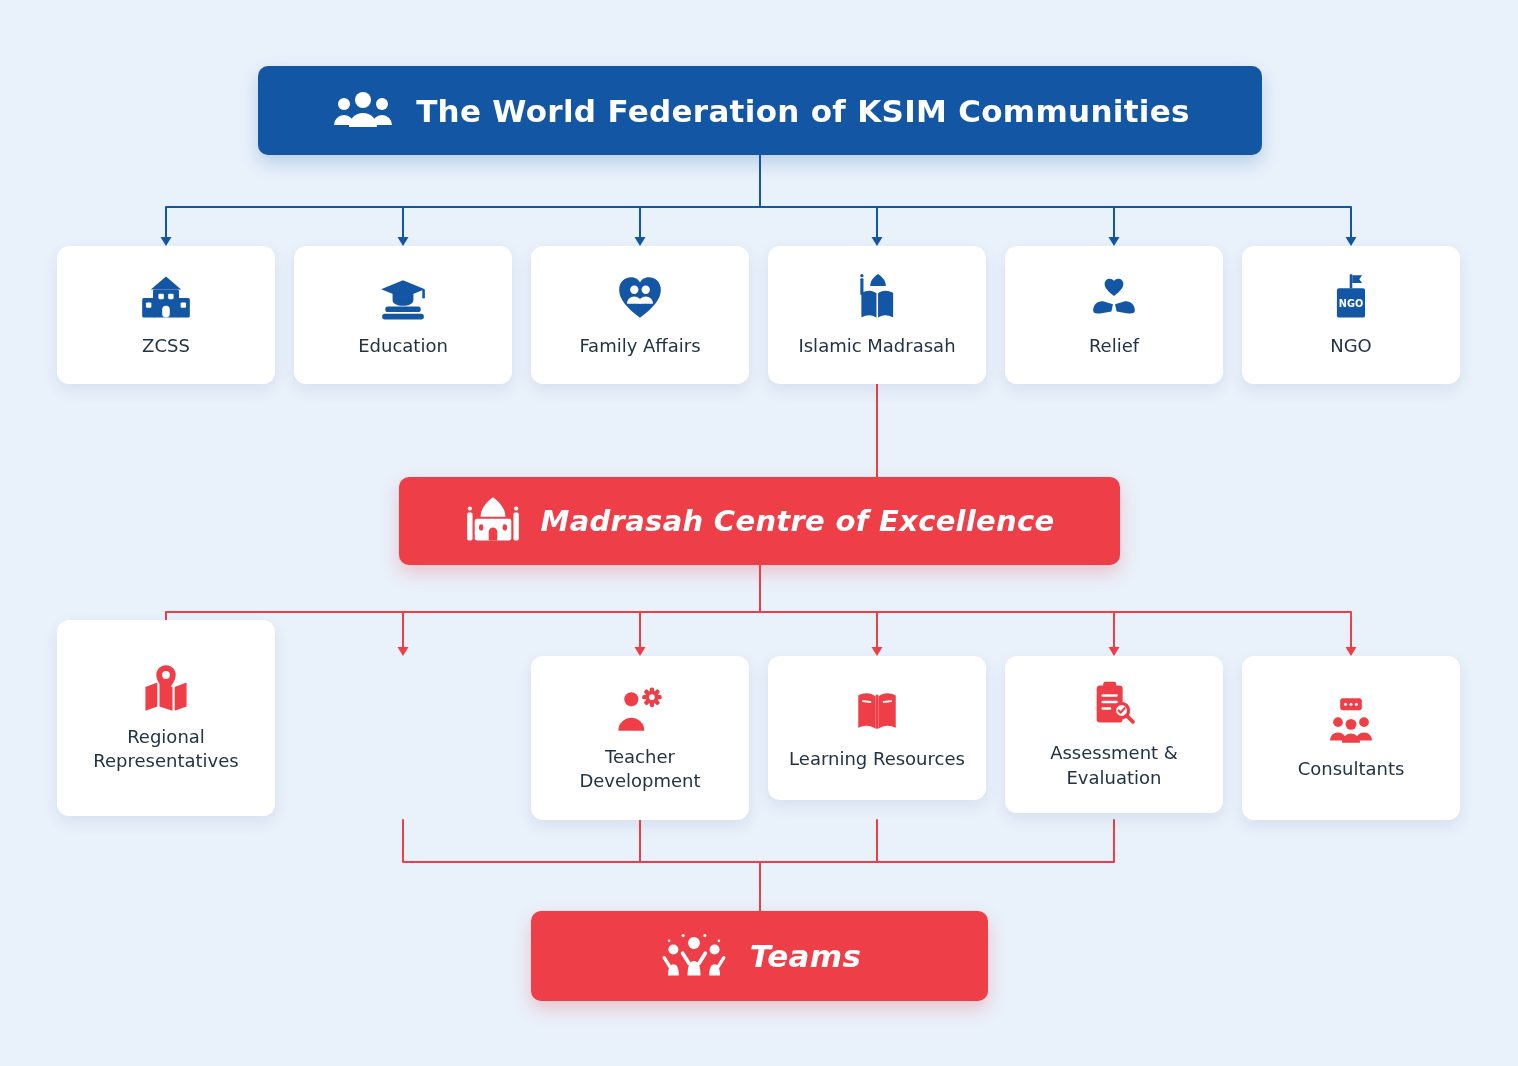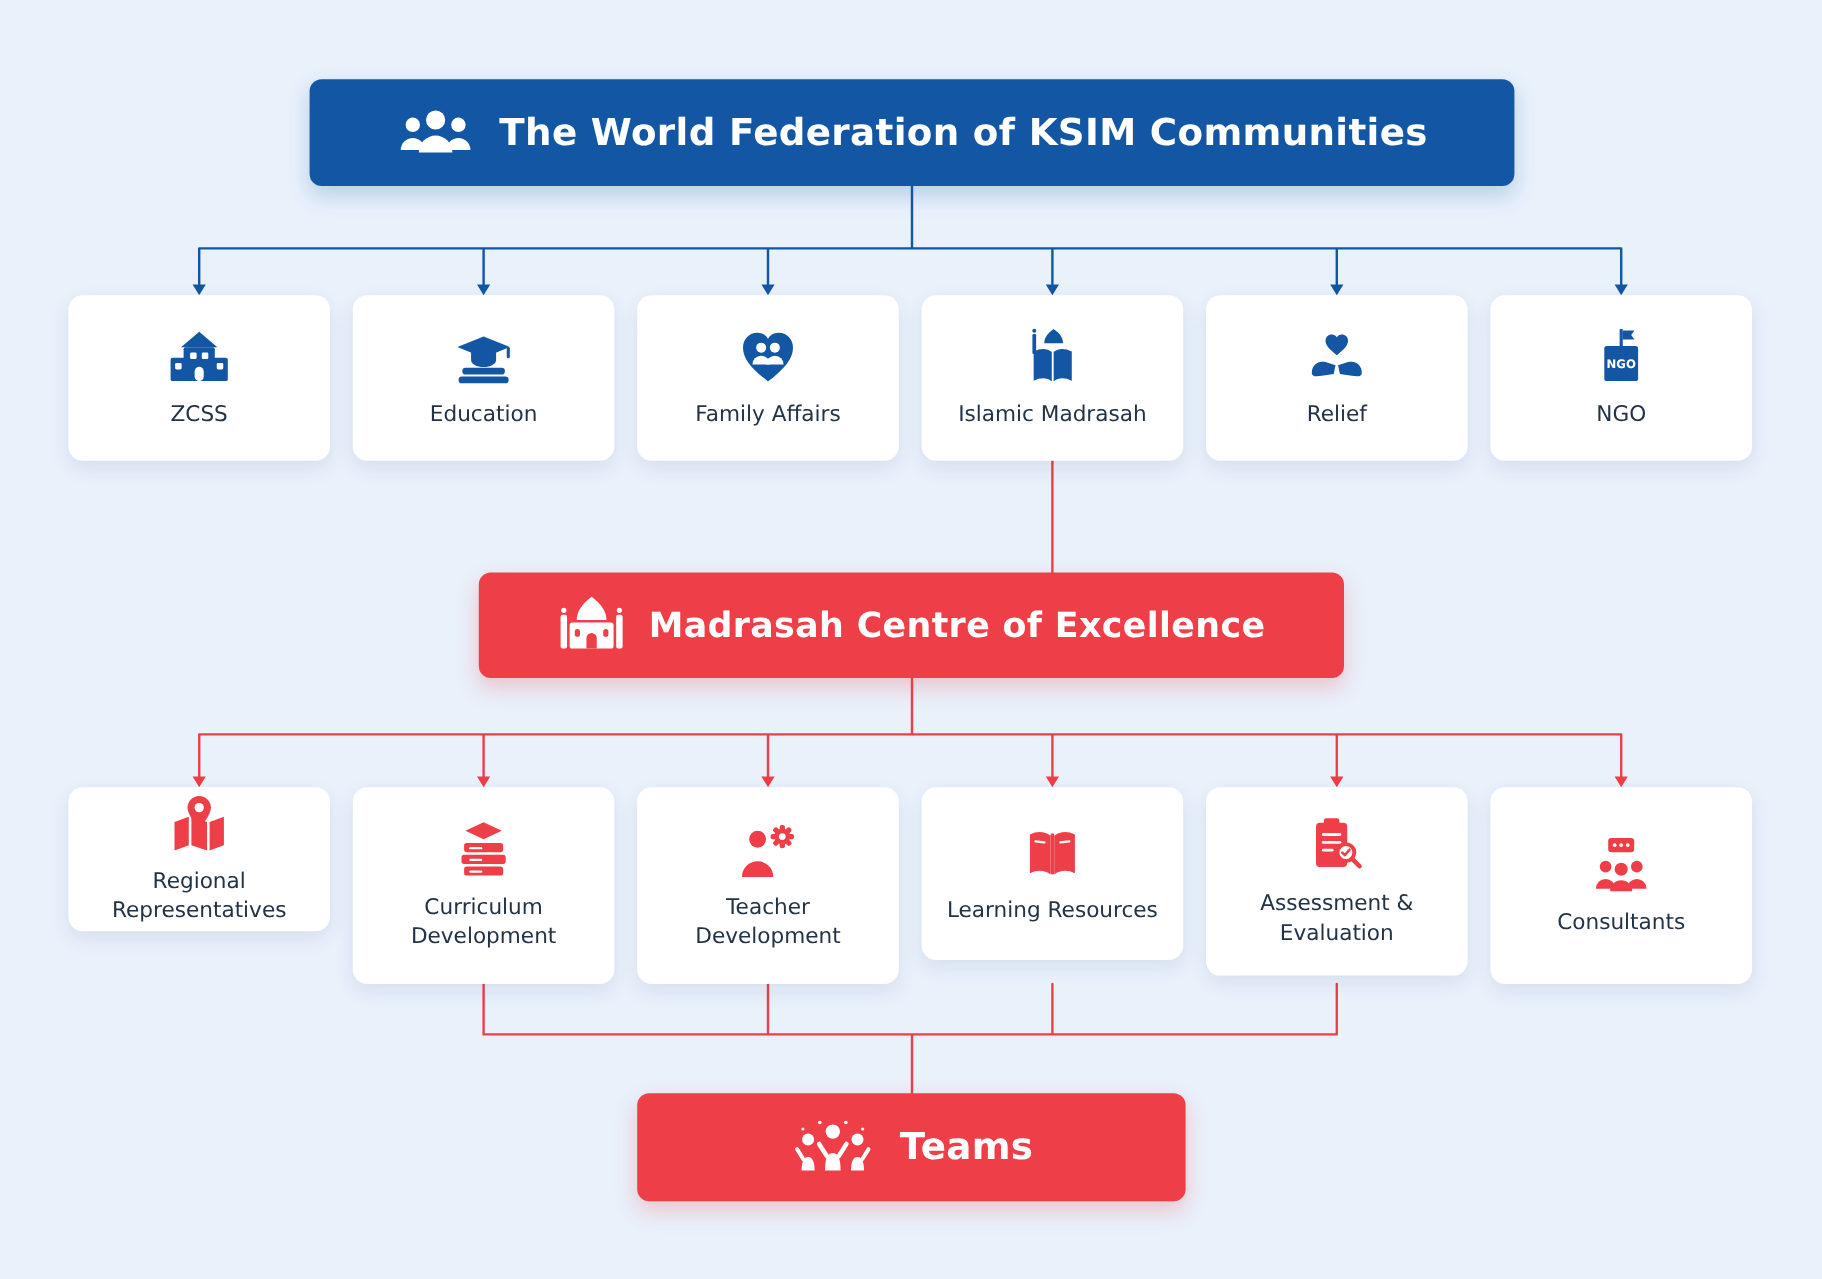--- a/index.html
+++ b/index.html
@@ -11,21 +11,21 @@
   *{box-sizing:border-box;}
   body{margin:0;background:var(--background);font-family:"DejaVu Sans","Liberation Sans",sans-serif;}
   .canvas{position:relative;width:1518px;height:1066px;background:var(--background);overflow:hidden;}
   .connectors{position:absolute;left:0;top:0;width:1518px;height:1066px;}
   .line-blue{stroke:var(--blue);stroke-width:2;fill:none;stroke-linecap:round;}
   .line-red{stroke:var(--red);stroke-width:2;fill:none;stroke-linecap:round;}
   .fill-blue{fill:var(--blue);}
   .fill-red{fill:var(--red);}
   .banner{position:absolute;display:flex;align-items:center;justify-content:center;gap:20px;color:#fff;border-radius:10px;font-weight:700;letter-spacing:.3px;}
   .banner.blue{background:var(--blue);box-shadow:0 8px 18px rgba(19,86,164,.22);}
-  .banner.red{background:var(--red);box-shadow:0 8px 18px rgba(238,62,72,.25);}
+  .banner.red{background:var(--red);box-shadow:0 8px 18px rgba(238,62,72,.25);font-style:italic;}
   .banner .banner-label{white-space:nowrap;}
   .root-banner{left:258px;top:66px;width:1004px;height:89px;font-size:31px;}
   .centre-banner{left:399px;top:477px;width:721px;height:88px;font-size:29px;}
   .teams-banner{left:531px;top:911px;width:457px;height:90px;font-size:31px;text-align:right;}
   .card{position:absolute;width:218px;background:#fff;border-radius:12px;
         box-shadow:0 6px 16px rgba(21,54,96,.09);
         display:flex;flex-direction:column;align-items:center;justify-content:center;
         gap:12px;text-align:center;}
   .card .label{font-size:18px;color:var(--label);font-weight:500;line-height:1.35;padding:0 12px;}
   .card.blue-node svg.node-icon{color:var(--blue);}
@@ -161,49 +161,33 @@
       <circle cx="47.5" cy="12.5" r="2"></circle>
       <path d="M26 2 C33.5 7.5 37.5 13.5 37.5 20 H14.5 C14.5 13.5 18.5 7.5 26 2 Z"></path>
       <rect x="9" y="22" width="34" height="20" rx="2"></rect>
       <path d="M22 42 v-8 a4 4 0 0 1 8 0 v8 z" style="fill:var(--red)"></path>
       <rect x="13" y="27" width="4" height="6" rx="2" style="fill:var(--red)"></rect>
       <rect x="35" y="27" width="4" height="6" rx="2" style="fill:var(--red)"></rect>
     </svg>
     <span class="banner-label">Madrasah Centre of Excellence</span>
   </div>
 
-  <div class="card red-node" style="left:57px;top:656px;height:120px">
+  <div class="card red-node" style="left:57px;top:620px;height:196px">
     <svg class="node-icon" width="52" height="50" viewBox="0 0 48 46" color="#ee3e48">
       <g fill="currentColor">
         <path d="M5 22 L16 18 V40 L5 44 Z"></path>
         <path d="M18 18 L30 22 V44 L18 40 Z"></path>
         <path d="M32 22 L43 18 V40 L32 44 Z"></path>
         <path d="M24 2 C29 2 33 6 33 11 C33 17.5 24 27 24 27 C24 27 15 17.5 15 11 C15 6 19 2 24 2 Z"></path>
       </g>
       <circle cx="24" cy="11" r="3.6" fill="#fff"></circle>
     </svg>
     <div class="label">Regional Representatives</div>
   </div>
 
-  <div class="card red-node" style="left:294px;top:656px;height:164px">
-    <svg class="node-icon" width="52" height="50" viewBox="0 0 48 46" color="#ee3e48">
-      <g fill="currentColor">
-        <path d="M24 2 L38 8.5 L24 15 L10 8.5 Z"></path>
-        <rect x="9" y="18" width="30" height="7" rx="2"></rect>
-        <rect x="7" y="27" width="34" height="7" rx="2"></rect>
-        <rect x="9" y="36" width="30" height="7" rx="2"></rect>
-      </g>
-      <g fill="#fff">
-        <rect x="13" y="21" width="10" height="1.8" rx="0.9"></rect>
-        <rect x="13" y="30" width="10" height="1.8" rx="0.9"></rect>
-        <rect x="13" y="39" width="10" height="1.8" rx="0.9"></rect>
-      </g>
-    </svg>
-    <div class="label">Curriculum Development</div>
-  </div>
 
   <div class="card red-node" style="left:531px;top:656px;height:164px">
     <svg class="node-icon" width="52" height="50" viewBox="0 0 48 46" color="#ee3e48">
       <g fill="currentColor">
         <circle cx="16" cy="15" r="6.5"></circle>
         <path d="M4 44 a12 12 0 0 1 24 0 z"></path>
         <g transform="translate(35,13)">
           <rect x="-2" y="-9" width="4" height="18" rx="1.5"></rect>
           <rect x="-9" y="-2" width="18" height="4" rx="1.5"></rect>
           <rect x="-2" y="-9" width="4" height="18" rx="1.5" transform="rotate(45)"></rect>

